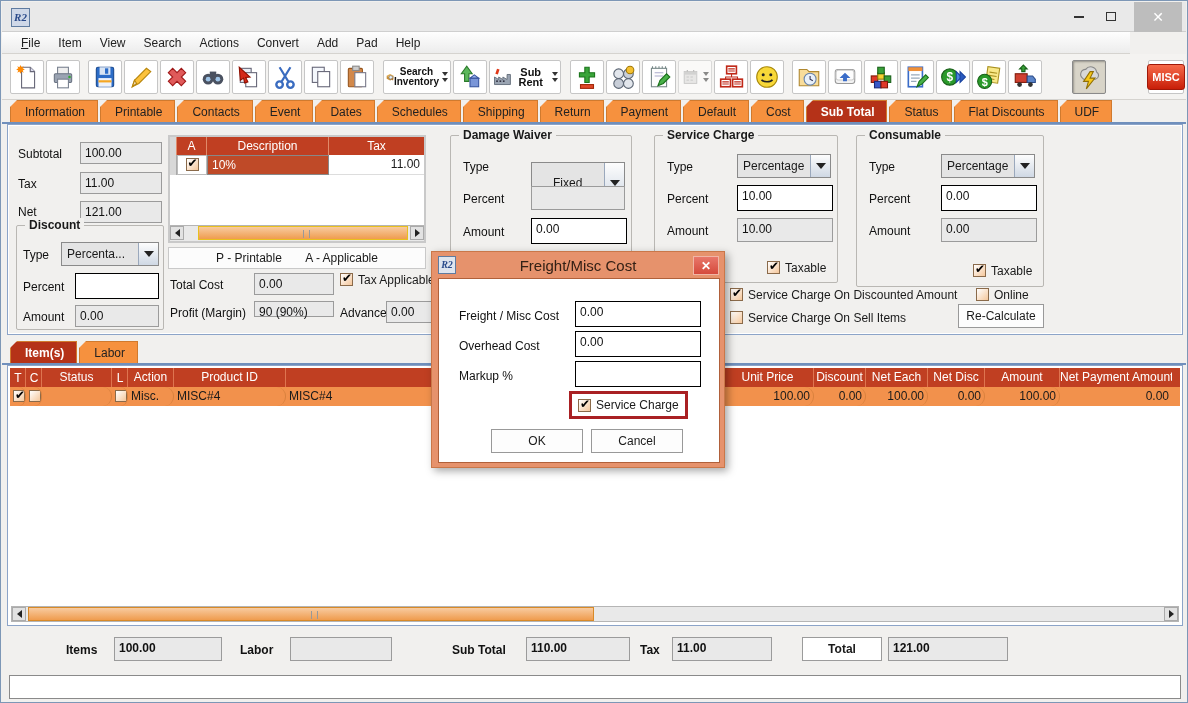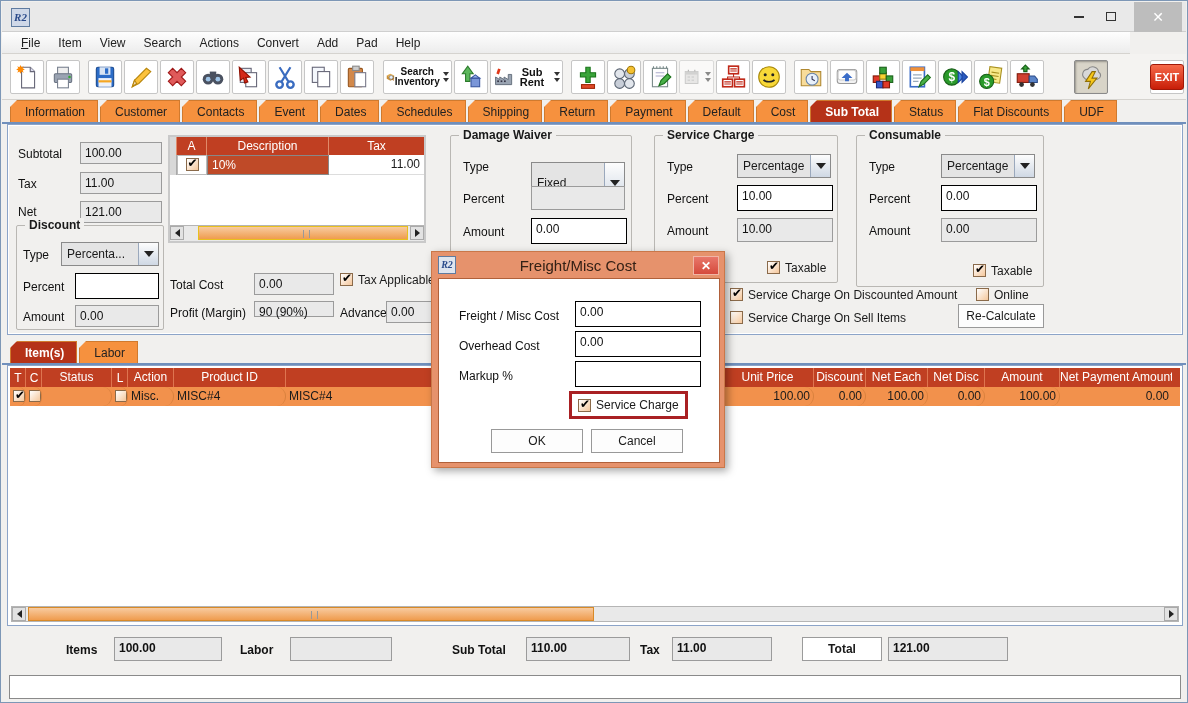--- a/index.html
+++ b/index.html
@@ -361,27 +361,27 @@
           <circle cx="17" cy="19" r="2.2" fill="#333"></circle>
         </svg>
       </div>
     <div class="tbtn pressed">
         <svg width="26" height="26" viewBox="0 0 24 24">
           <path d="M6 13a4.5 4.5 0 013-8 5.5 5.5 0 0110 2.5A3.5 3.5 0 0118 14H7z" fill="#d8d8d8" stroke="#888"></path>
           <path d="M13 7l-6 9h4.5L9.5 23l8-10h-4.5L16 7z" fill="#f8c818" stroke="#907008"></path>
         </svg>
       </div>
     <div class="tbtn exit">
-        <div class="exit-face">EXIT</div>
+        <div class="exit-face">MISC</div>
       </div>
   </div>
 
   <div class="tabstrip" style="top:99px;">
     <div class="tab">Information</div>
-    <div class="tab">Customer</div>
+    <div class="tab">Printable</div>
     <div class="tab">Contacts</div>
     <div class="tab">Event</div>
     <div class="tab">Dates</div>
     <div class="tab">Schedules</div>
     <div class="tab">Shipping</div>
     <div class="tab">Return</div>
     <div class="tab">Payment</div>
     <div class="tab">Default</div>
     <div class="tab">Cost</div>
     <div class="tab active">Sub Total</div>
@@ -431,36 +431,40 @@
             <i></i>
           </span>
         <span class="hs-arrow hs-right">
             <i></i>
           </span>
         <span class="hs-thumb" style="left:28px; right:16px; border:1px solid #e8c01e;">
             <span class="hs-grip"></span>
           </span>
       </div>
     </div>
+    <div class="legendbox">
+      <span>P - Printable</span>
+      <span>A - Applicable</span>
+    </div>
 
     <span class="lbl" style="left:162px; top:153px;">Total Cost</span>
     <span class="field" style="left:246px; top:148px; width:80px; height:22px;">0.00</span>
     <span class="lbl" style="left:162px; top:181px;">Profit (Margin)</span>
     <span class="field" style="left:246px; top:176px; width:80px; height:16px;">90 (90%)</span>
 
     <div class="cbrow" style="left:332px; top:148px;">
       <span class="cb checked"></span><span class="t">Tax Applicable</span>
     </div>
     <span class="lbl" style="left:332px; top:181px;">Advance</span>
     <span class="field" style="left:378px; top:176px; width:46px; height:22px;">0.00</span>
 
     <div class="grp" style="left:442px; top:10px; width:182px; height:118px;">
       <span class="grp-title">Damage  Waiver</span>
       <span class="lbl" style="left:12px; top:24px;">Type</span>
-      <div class="sel" style="left:80px; top:26px; width:94px; height:41px;">
+      <div class="sel" style="left:80px; top:26px; width:94px; height:41px;padding-left:16px;">
         <span class="val">Fixed</span>
           <span class="arr">
             <i></i>
           </span>
       </div>
       <span class="lbl" style="left:12px; top:56px;">Percent</span>
       <span class="field" style="left:80px; top:50px; width:94px; height:24px;"></span>
       <span class="lbl" style="left:12px; top:89px;">Amount</span>
       <span class="field editable" style="left:80px; top:82px; width:96px; height:26px;">0.00</span>
     </div>

